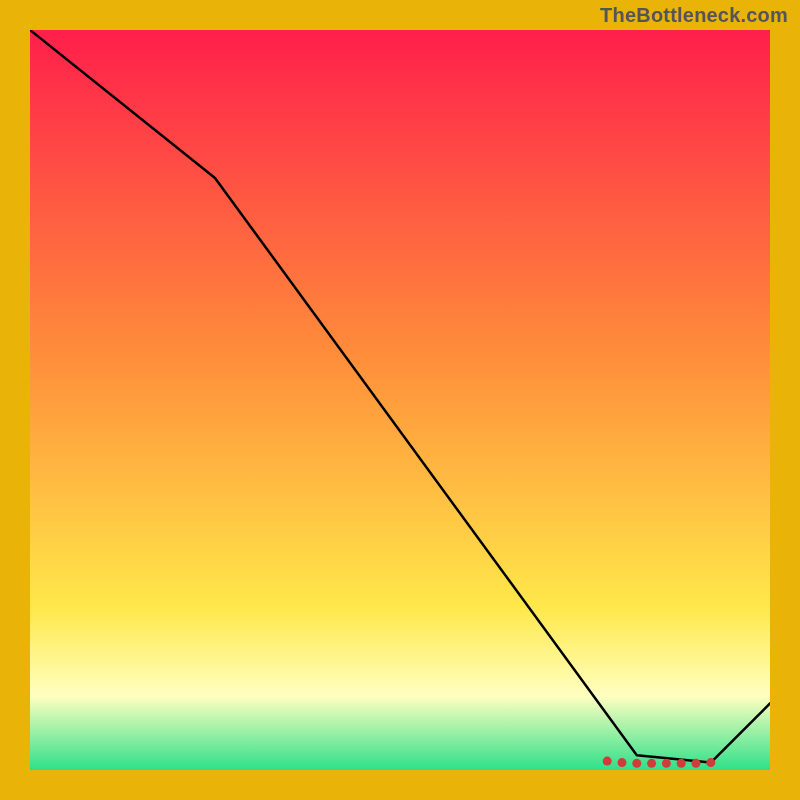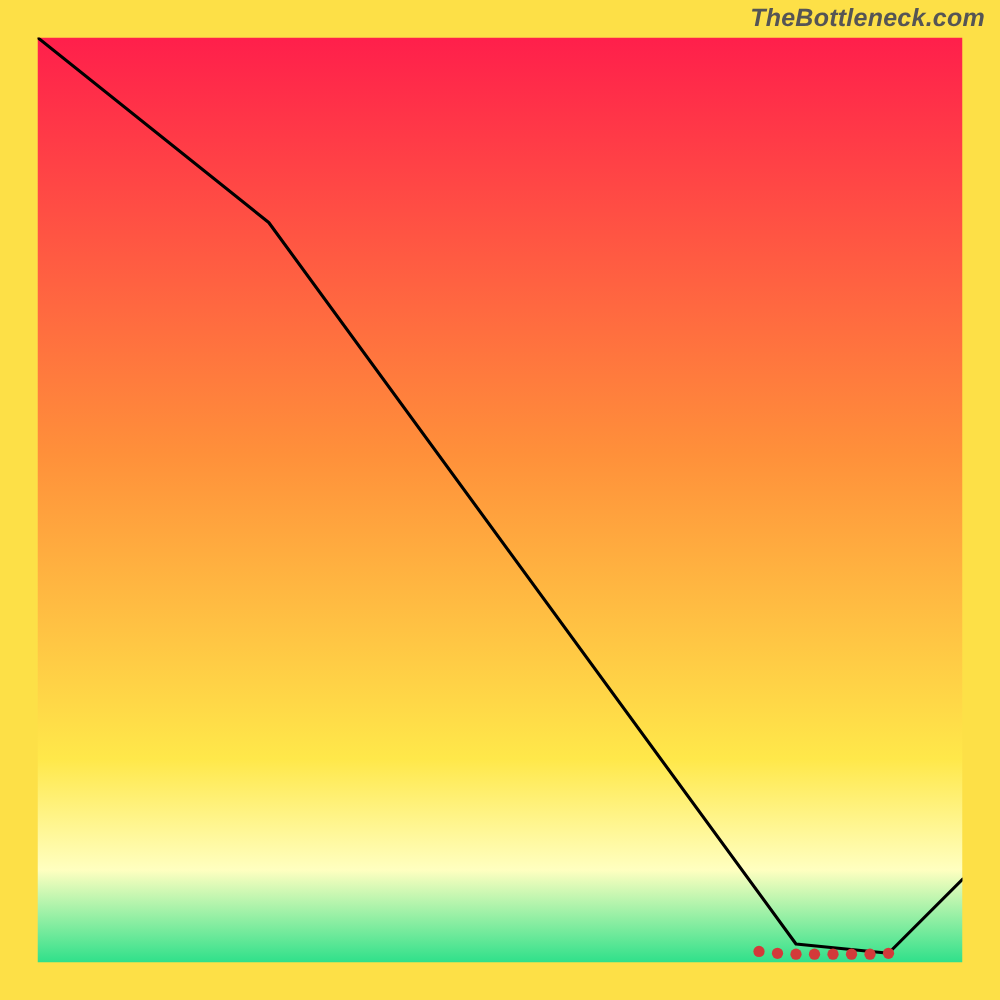--- a/index.html
+++ b/index.html
@@ -8,22 +8,21 @@
     width: 800px;
     height: 800px;
     background: #000;
     overflow: hidden;
     font-family: Arial, Helvetica, sans-serif;
   }
   .stage {
     position: relative;
     width: 800px;
     height: 800px;
-    background: #fde047;
-    font-style: italic;
+    background: #eab308;
   }
   .watermark {
     position: absolute;
     top: 4px;
     right: 12px;
     color: #555;
     font-size: 20px;
     font-weight: bold;
     letter-spacing: 0.2px;
     user-select: none;

